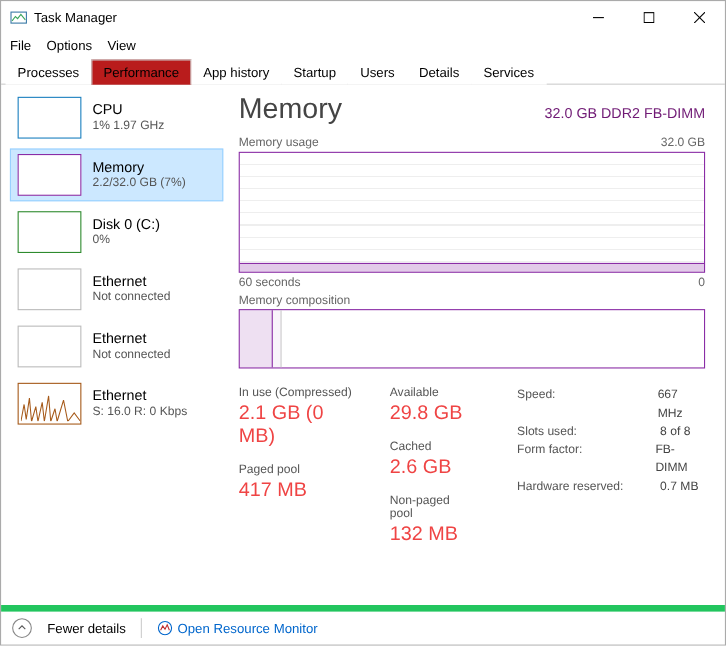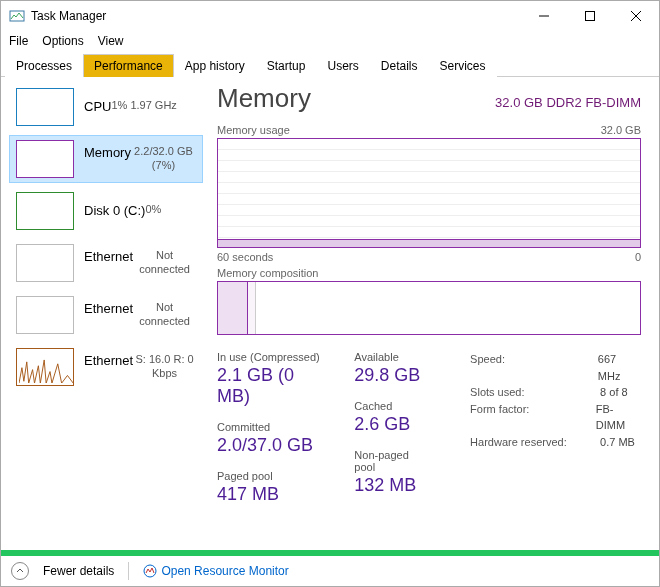--- a/index.html
+++ b/index.html
@@ -6,55 +6,55 @@
   html, body { margin:0; padding:0; font-family: "Segoe UI", Arial, sans-serif; font-size:12px; color:#000; background:#fff; }
   .window { width:660px; height:587px; border:1px solid #aaa; position:relative; display:flex; flex-direction:column; }
   .titlebar { height:30px; display:flex; align-items:center; padding:0 0 0 8px; }
   .titlebar .appicon { width:16px; height:16px; margin-right:6px; display:inline-flex; align-items:center; justify-content:center;}
   .titlebar .title { font-size:12px; }
   .winbtns { margin-left:auto; display:flex; }
   .winbtn { width:46px; height:30px; display:flex; align-items:center; justify-content:center; font-size:14px; }
   .menubar { height:20px; display:flex; align-items:center; padding-left:8px; gap:14px; font-size:12px; }
   .tabs { display:flex; border-bottom:1px solid #ccc; height:26px; padding-left:4px; gap:0; align-items:flex-end;}
   .tab { padding:4px 10px 4px 10px; font-size:12px; border:1px solid transparent; border-bottom:none; position:relative; top:1px; background:#fff;}
-  .tab.active { border-color:#ccc; background:#eab308; }
+  .tab.active { border-color:#ccc; background:#b91c1c; }
   .body { flex:1; display:flex; overflow:hidden; }
   .sidebar { width:210px; padding:6px 8px 6px 8px; display:flex; flex-direction:column; gap:4px; }
   .side-item { display:flex; align-items:center; gap:10px; padding:4px 6px; border:1px solid transparent;}
   .side-item.selected { background:#cce8ff; border:1px solid #99d1ff;}
   .thumb { width:58px; height:38px; border:1px solid #888; background:#fff; position:relative; flex:0 0 auto;}
   .thumb.cpu { border-color:#1a7fbf;}
   .thumb.mem { border-color:#8a2da6;}
   .thumb.disk { border-color:#2e8b2e;}
   .thumb.eth { border-color:#bbb;}
   .thumb.eth3 { border-color:#a65a1a;}
   .thumb.eth3::after { content:""; position:absolute; left:0; right:0; bottom:2px; height:60%; background:
       linear-gradient(transparent, transparent);
   }
   .eth3-spark { position:absolute; left:2px; right:2px; bottom:2px; height:70%; }
-  .side-text { display:flex; line-height:1.25;text-align:center;}
+  .side-text { display:flex; flex-direction:column; line-height:1.25;}
   .side-text .t1 { font-size:13px; }
   .side-text .t2 { font-size:11px; color:#555; }
   .main { flex:1; padding:6px 18px 6px 6px; overflow:hidden; }
   .main-header { display:flex; align-items:baseline; justify-content:space-between; }
   .main-header .h1 { font-size:26px; font-weight:400; color:#444;}
   .main-header .h2 { font-size:13px; color:#701a75; }
   .chart-label { font-size:11px; color:#666; display:flex; justify-content:space-between; margin-top:10px;}
   .chart { border:1px solid #8a2da6; height:110px; margin-top:2px; position:relative; background:
      repeating-linear-gradient(to bottom, transparent 0, transparent 10px, #eee 10px, #eee 11px);
   }
   .chart .fill { position:absolute; left:0; right:0; bottom:0; height:7%; background:rgba(138,45,166,0.25); border-top:1px solid #8a2da6;}
   .chart-axis { font-size:11px; color:#666; display:flex; justify-content:space-between; margin-top:3px;}
   .comp-chart { border:1px solid #8a2da6; height:54px; margin-top:2px; position:relative; display:flex;}
   .comp-used { width:7%; background:rgba(138,45,166,0.15); border-right:1px solid #8a2da6;}
   .comp-compressed { width:2%; background:rgba(138,45,166,0.05); border-right:1px solid #ccc;}
   .stats { margin-top:16px; display:flex; gap:26px;}
   .statcol { display:flex; flex-direction:column; gap:14px;}
   .stat .lbl { font-size:11px; color:#555; }
-  .stat .val { font-size:18px; color:#4c1d95; margin-top:2px;}
+  .stat .val { font-size:18px; color:#ef4444; margin-top:2px;}
   .kv-table { font-size:11px; color:#444;}
   .kv-table .row { display:flex; gap:20px; line-height:1.5;margin-left:14px;}
   .kv-table .k { width:110px; color:#555;}
   .footer { height:36px; border-top:6px solid #22c55e; display:flex; align-items:center; gap:14px; padding:0 10px;}
   .footer .circlebtn { width:18px; height:18px; border:1px solid #888; border-radius:50%; display:flex; align-items:center; justify-content:center; font-size:10px;}
   .footer a { color:#0066cc; text-decoration:none; display:flex; align-items:center; gap:4px;}
   .sep { width:1px; height:18px; background:#ccc;}
   .rm-icon { width:14px; height:14px; display:inline-flex; align-items:center; justify-content:center;}
 </style>
 </head>
@@ -182,24 +182,20 @@
       <div class="comp-chart">
         <div class="comp-used"></div>
         <div class="comp-compressed"></div>
       </div>
 
       <div class="stats">
         <div class="statcol">
           <div class="stat">
             <div class="lbl">In use (Compressed)</div>
             <div class="val">2.1 GB (0 MB)</div>
-          </div>
-          <div class="stat">
-            <div class="lbl">Committed</div>
-            <div class="val">2.0/37.0 GB</div>
           </div>
           <div class="stat">
             <div class="lbl">Paged pool</div>
             <div class="val">417 MB</div>
           </div>
         </div>
         <div class="statcol">
           <div class="stat">
             <div class="lbl">Available</div>
             <div class="val">29.8 GB</div>

